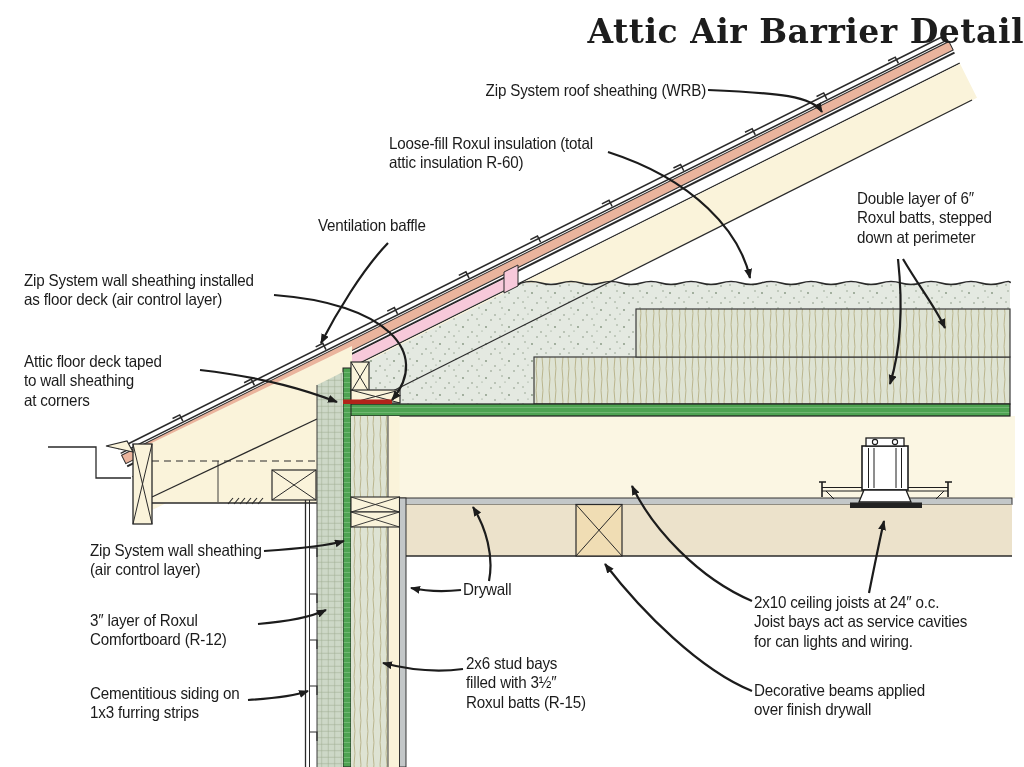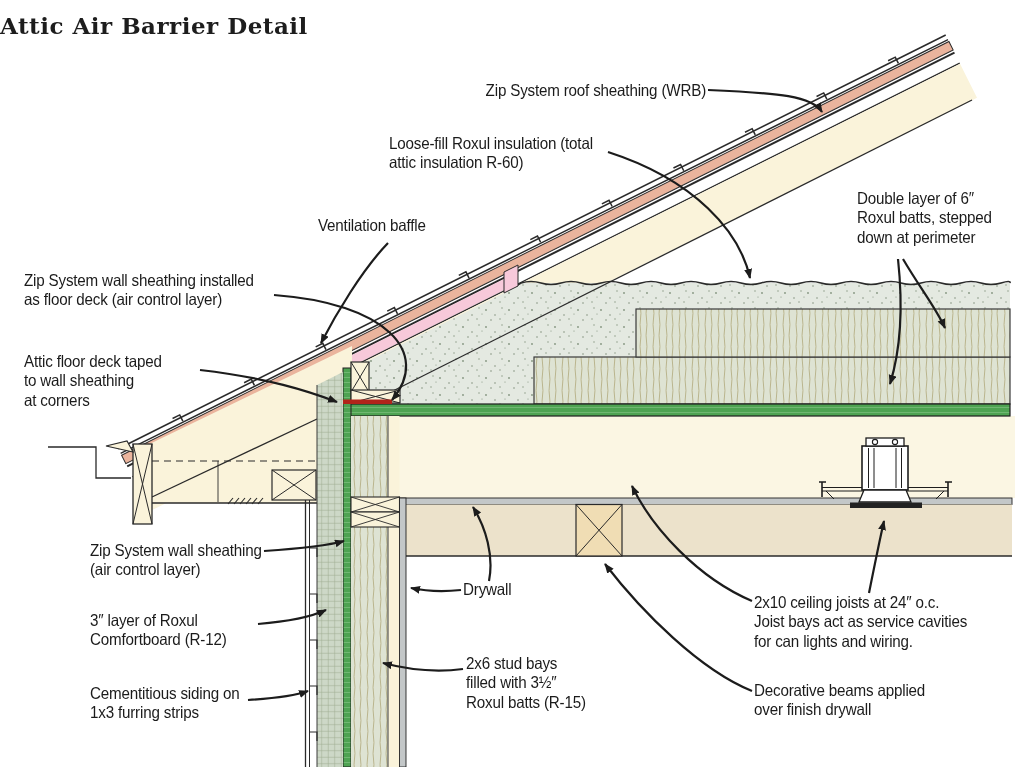--- a/index.html
+++ b/index.html
@@ -1,21 +1,21 @@
 <!DOCTYPE html>
 <html><head>
 <meta charset="utf-8">
 <style>
   html,body{margin:0;padding:0;background:#fff;}
   #stage{position:relative;width:1024px;height:767px;background:#fff;overflow:hidden;
          font-family:"Liberation Sans",sans-serif;}
   #drawing{position:absolute;left:0;top:0;}
-  .title{position:absolute;left:0;right:0;top:12px;text-align:left;
+  .title{position:absolute;left:0;right:0;top:12px;text-align:right;
          font-family:"DejaVu Serif","Liberation Serif",serif;font-weight:700;
-         font-size:23px;letter-spacing:.5px;color:#1d1d1d;}
+         font-size:33px;letter-spacing:.5px;color:#1d1d1d;}
   .lbl{position:absolute;font-size:16.5px;line-height:1.17;letter-spacing:-.2px;
        color:#1b1b1b;white-space:pre-line;transform:scaleX(.92);transform-origin:left top;}
   .lbl.r{text-align:right;transform-origin:right top;}
 </style>
 </head>
 <body>
 
 <div id="stage">
 
 <svg id="drawing" width="1024" height="767" viewBox="0 0 1024 767" xmlns="http://www.w3.org/2000/svg">

